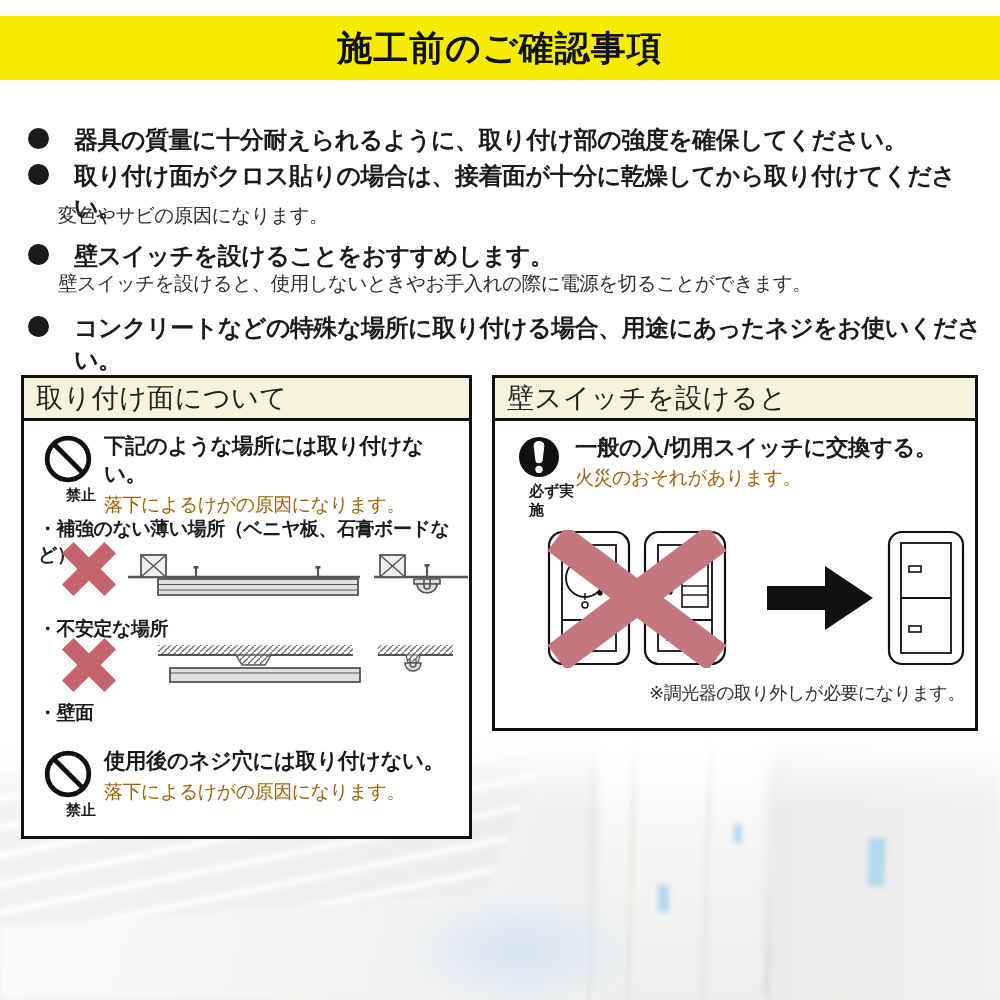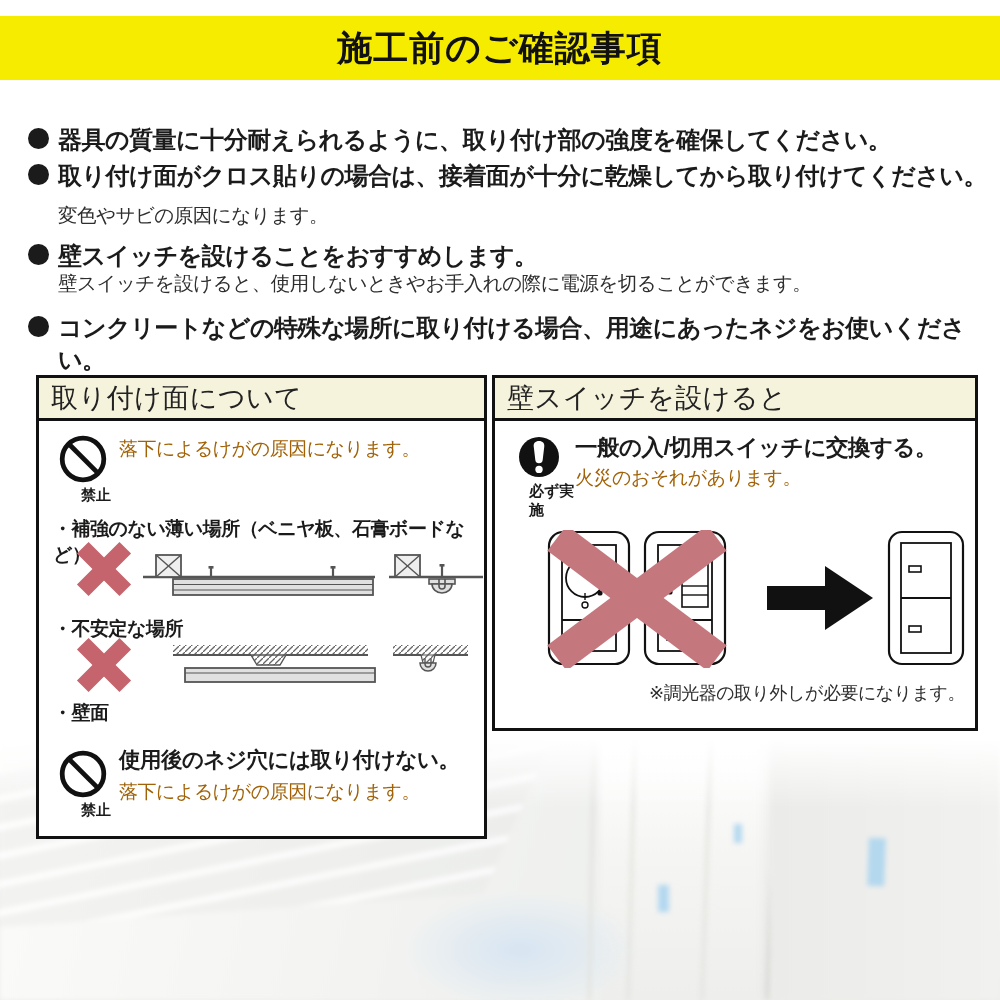--- a/index.html
+++ b/index.html
@@ -20,21 +20,21 @@
     position:absolute;left:0;top:16px;width:1000px;height:64px;
     background:var(--banner-bg,#f5ec00);
     display:flex;align-items:center;justify-content:center;
   }
   .banner h1{
     margin:0;font-size:35px;font-weight:bold;color:#111;letter-spacing:1px;
   }
 
   
   .note{
-    position:absolute;left:28px;display:flex;align-items:flex-start;
+    position:absolute;left:28px;display:flex;align-items:flex-start;gap:16px;
   }
   .note .dot{
     flex:0 0 auto;width:21px;height:21px;border-radius:50%;
     background:#1b1b1b;margin:4px 9px 0 0;
   }
   .note .txt{font-size:24px;font-weight:bold;letter-spacing:-0.5px;}
   .subnote{
     position:absolute;left:58px;font-size:19.5px;color:#2e2e2e;letter-spacing:-0.5px;font-family:Liberation Mono, monospace;
   }
   .n1{top:124px}
@@ -42,21 +42,21 @@
   .s2{top:202px}
   .n3{top:240px}
   .s3{top:270px}
   .n4{top:312px}
 
   
   .panel{
     position:absolute;top:375px;background:#fff;
     border:3px solid #111;z-index:2;
   }
-  .panel-left{left:36px;width:445px;height:458px;font-family:Liberation Mono, monospace;}
+  .panel-left{left:21px;width:445px;height:458px;}
   .panel-right{left:492px;width:480px;height:350px;}
   .panel-header{
     height:40px;background:var(--panel-header-bg,#f6f3dd);
     border-bottom:3px solid #111;
     display:flex;align-items:center;padding-left:12px;
     font-size:27px;font-weight:500;color:#222;letter-spacing:0.5px;
   }
 
   .warn-row{display:flex;align-items:flex-start;}
   .warn-icon-col{
@@ -180,20 +180,21 @@
 
     <div class="warn-row pl-warn1">
       <div class="warn-icon-col">
         <svg viewBox="0 0 60 60" width="52" height="52">
           <circle cx="30" cy="30" r="24" fill="none" stroke="#111" stroke-width="5.5"></circle>
           <line x1="14" y1="13" x2="47" y2="46" stroke="#111" stroke-width="5.5"></line>
         </svg>
         <span class="icon-label">禁止</span>
       </div>
       <div>
+        <div class="warn-head">下記のような場所には取り付けない。</div>
         <div class="warn-body">落下によるけがの原因になります。</div>
       </div>
     </div>
 
     <div class="pl-item pl-item1">・補強のない薄い場所（ベニヤ板、石膏ボードなど）</div>
 
     <svg class="cross pl-x1" viewBox="0 0 60 60" width="58" height="58">
       <line x1="8" y1="8" x2="52" y2="52" stroke="currentColor" stroke-width="17"></line>
       <line x1="52" y1="8" x2="8" y2="52" stroke="currentColor" stroke-width="17"></line>
     </svg>

